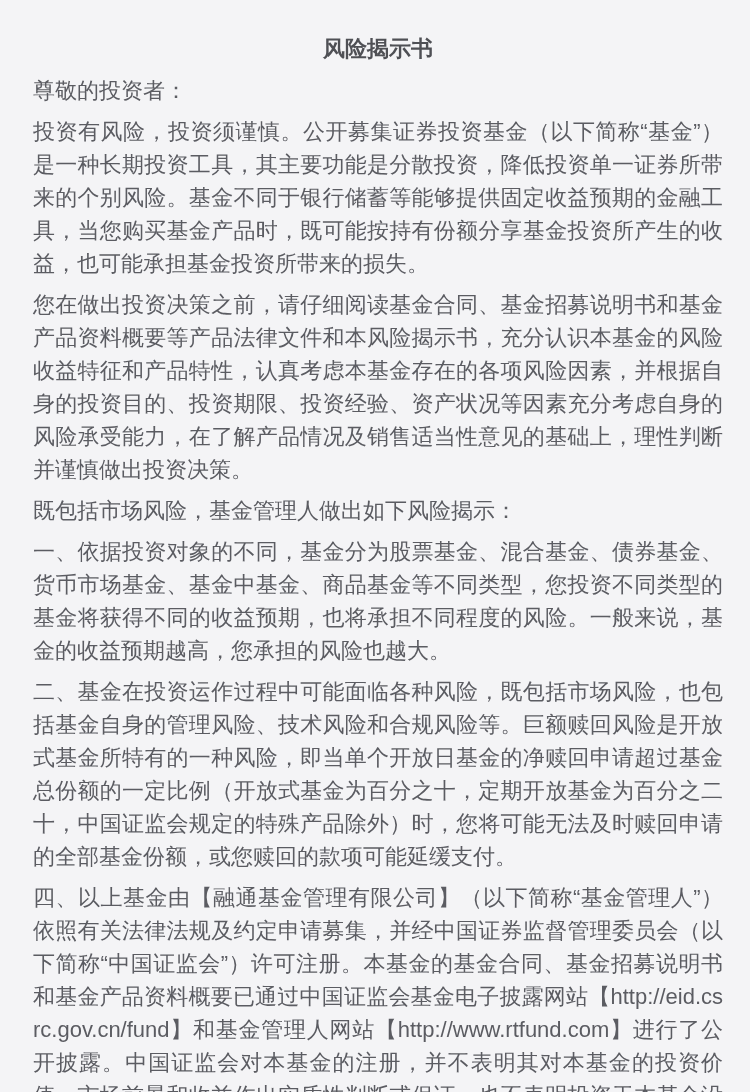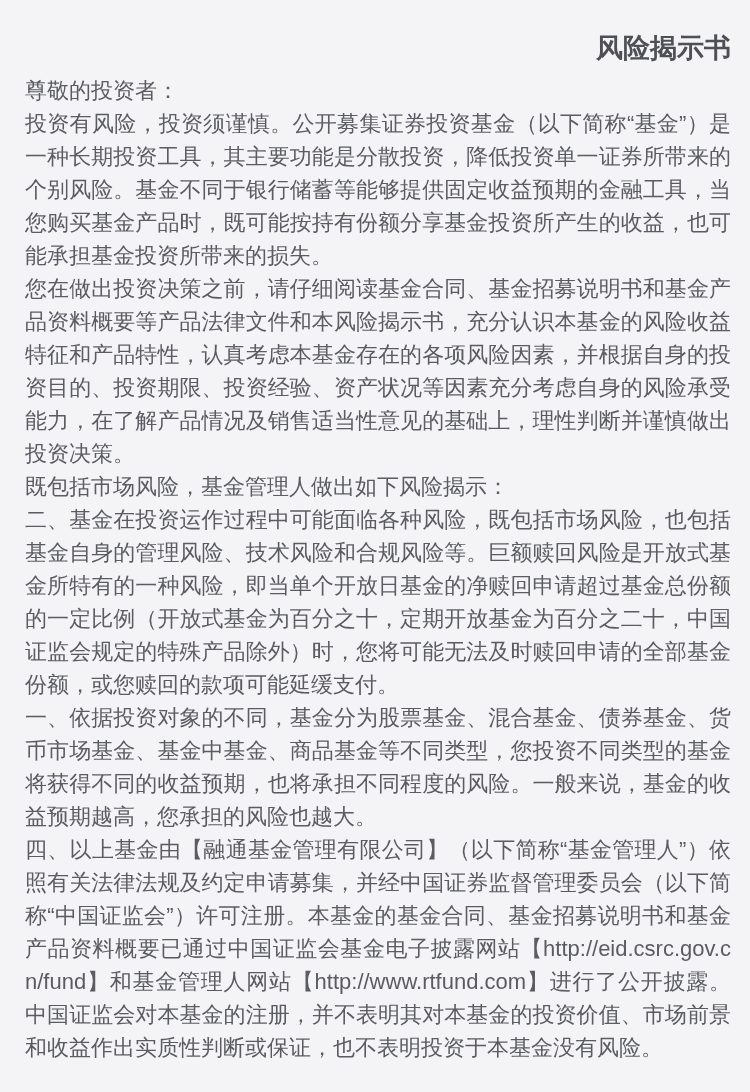--- a/index.html
+++ b/index.html
@@ -17,41 +17,41 @@
     height: 1092px;
     background: var(--bg);
     font-family: "Liberation Sans", "DejaVu Sans", sans-serif;
     overflow: hidden;
   }
   .doc {
     padding: 32px 19px 0 25px;
   }
   .doc-title {
     margin: 0 0 9px 0;
-    text-align: right;
-    font-size: 27px;
+    text-align: center;
+    font-size: 22px;
     line-height: 33px;
     font-weight: bold;
     color: var(--title);
   }
   .doc p {
-    margin: 0;
+    margin: 8px;
     font-size: 22px;
     line-height: 33px;
     color: var(--text);
     text-align: justify;
     word-break: break-all;
     overflow-wrap: break-word;
   }
 </style>
 </head>
 <body>
 
 <div class="doc">
   <h1 class="doc-title">风险揭示书</h1>
   <p>尊敬的投资者：</p>
   <p>投资有风险，投资须谨慎。公开募集证券投资基金（以下简称“基金”）是一种长期投资工具，其主要功能是分散投资，降低投资单一证券所带来的个别风险。基金不同于银行储蓄等能够提供固定收益预期的金融工具，当您购买基金产品时，既可能按持有份额分享基金投资所产生的收益，也可能承担基金投资所带来的损失。</p>
   <p>您在做出投资决策之前，请仔细阅读基金合同、基金招募说明书和基金产品资料概要等产品法律文件和本风险揭示书，充分认识本基金的风险收益特征和产品特性，认真考虑本基金存在的各项风险因素，并根据自身的投资目的、投资期限、投资经验、资产状况等因素充分考虑自身的风险承受能力，在了解产品情况及销售适当性意见的基础上，理性判断并谨慎做出投资决策。</p>
   <p>既包括市场风险，基金管理人做出如下风险揭示：</p>
+  <p>一、依据投资对象的不同，基金分为股票基金、混合基金、债券基金、货币市场基金、基金中基金、商品基金等不同类型，您投资不同类型的基金将获得不同的收益预期，也将承担不同程度的风险。一般来说，基金的收益预期越高，您承担的风险也越大。</p>
   <p>二、基金在投资运作过程中可能面临各种风险，既包括市场风险，也包括基金自身的管理风险、技术风险和合规风险等。巨额赎回风险是开放式基金所特有的一种风险，即当单个开放日基金的净赎回申请超过基金总份额的一定比例（开放式基金为百分之十，定期开放基金为百分之二十，中国证监会规定的特殊产品除外）时，您将可能无法及时赎回申请的全部基金份额，或您赎回的款项可能延缓支付。</p>
-  <p>一、依据投资对象的不同，基金分为股票基金、混合基金、债券基金、货币市场基金、基金中基金、商品基金等不同类型，您投资不同类型的基金将获得不同的收益预期，也将承担不同程度的风险。一般来说，基金的收益预期越高，您承担的风险也越大。</p>
   <p>四、以上基金由【融通基金管理有限公司】（以下简称“基金管理人”）依照有关法律法规及约定申请募集，并经中国证券监督管理委员会（以下简称“中国证监会”）许可注册。本基金的基金合同、基金招募说明书和基金产品资料概要已通过中国证监会基金电子披露网站【http://eid.csrc.gov.cn/fund】和基金管理人网站【http://www.rtfund.com】进行了公开披露。中国证监会对本基金的注册，并不表明其对本基金的投资价值、市场前景和收益作出实质性判断或保证，也不表明投资于本基金没有风险。</p>
 </div>
 
 </body></html>

